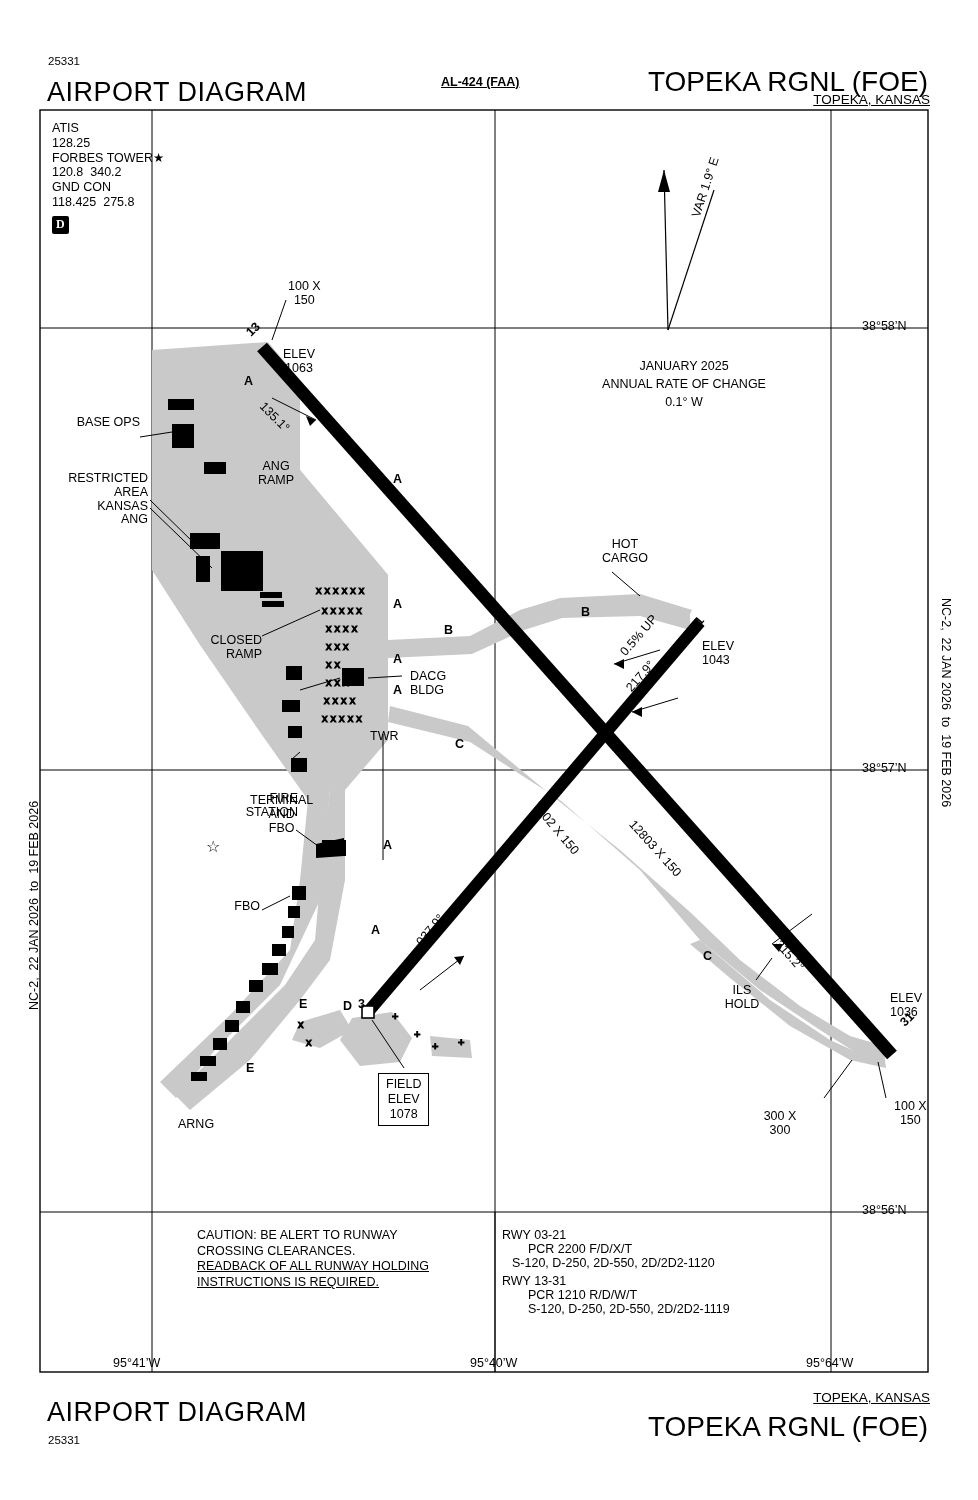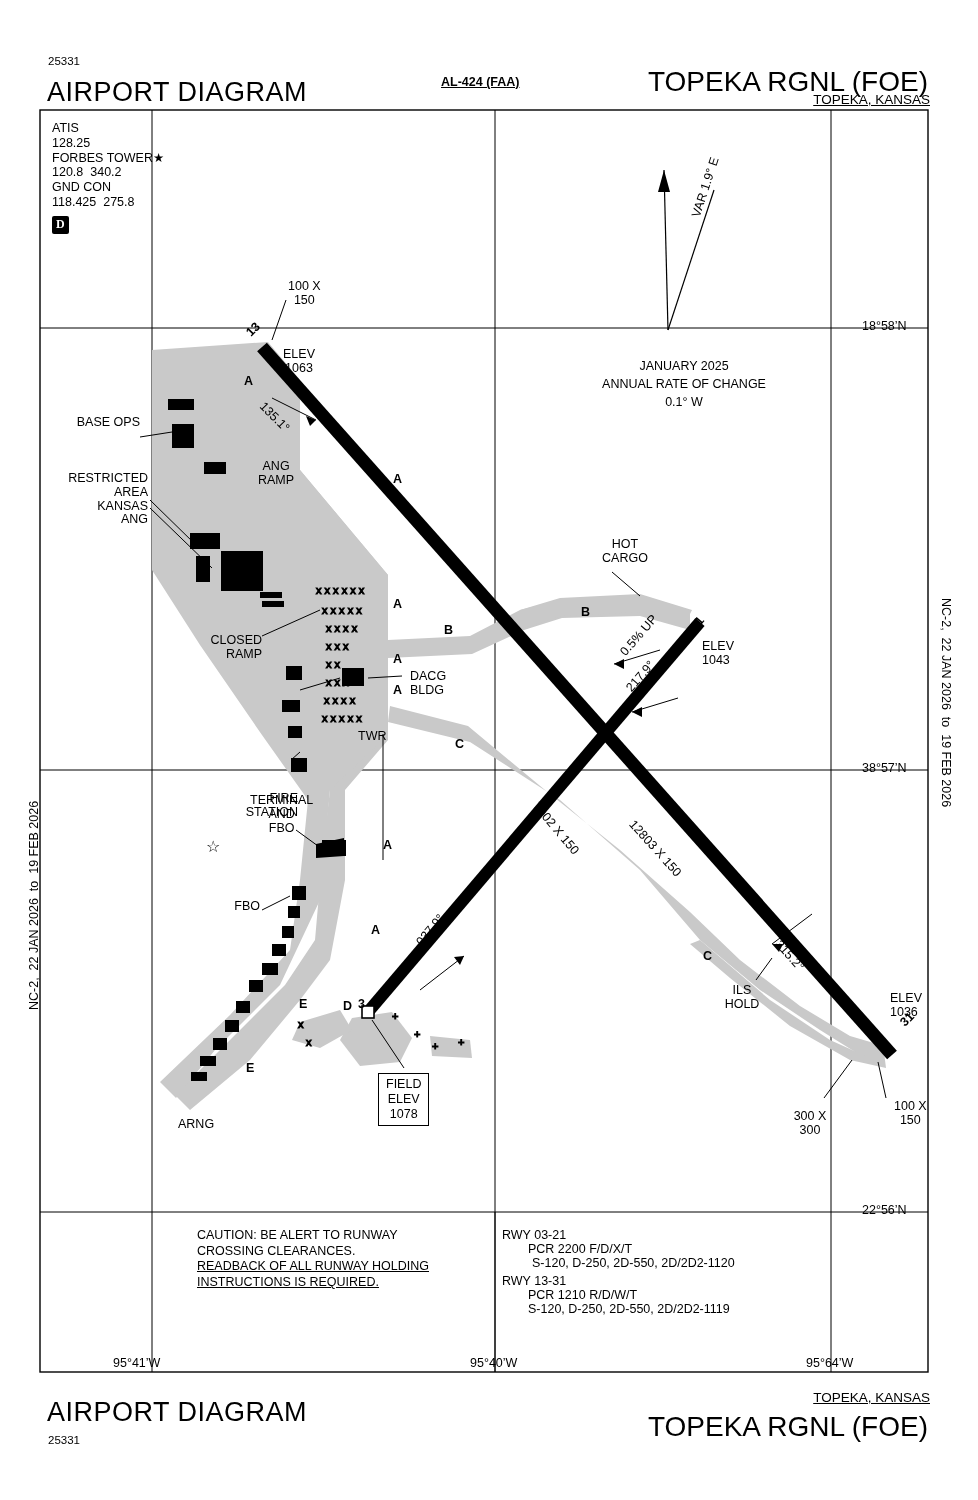--- a/index.html
+++ b/index.html
@@ -184,23 +184,23 @@
     <div class="t small" style="position:relative;left:0;top:4px;">GND CON</div>
     <div class="t small" style="position:relative;left:0;top:5px;">118.425  275.8</div>
     <div style="margin-top:9px;"><span class="dbox">D</span></div>
   </div>
 
   <div class="t small" style="left:690px;top:215px;transform:rotate(-72deg);transform-origin:0 0;">VAR 1.9° E</div>
   <div class="t small ctr" style="left:684px;top:360px;transform:translateX(-50%);">JANUARY 2025</div>
   <div class="t small ctr" style="left:684px;top:378px;transform:translateX(-50%);">ANNUAL RATE OF CHANGE</div>
   <div class="t small ctr" style="left:684px;top:396px;transform:translateX(-50%);">0.1° W</div>
 
-  <div class="t small" style="left:862px;top:320px;">18°58’N</div>
+  <div class="t small" style="left:862px;top:320px;">38°58’N</div>
   <div class="t small" style="left:862px;top:762px;">38°57’N</div>
-  <div class="t small" style="left:862px;top:1204px;">22°56’N</div>
+  <div class="t small" style="left:862px;top:1204px;">38°56’N</div>
   <div class="t small" style="left:113px;top:1357px;">95°41’W</div>
   <div class="t small" style="left:470px;top:1357px;">95°40’W</div>
   <div class="t small" style="left:806px;top:1357px;">95°64’W</div>
 
   <div class="t small rot-left" style="left:28px;top:1010px;">NC-2,  22 JAN 2026  to  19 FEB 2026</div>
   <div class="t small rot-right" style="left:952px;top:598px;">NC-2,  22 JAN 2026  to  19 FEB 2026</div>
 
   <div class="t small ctr" style="left:288px;top:280px;"><span style="white-space: pre-line;">100 X
 150</span></div>
   <div class="t small bold" style="left:244px;top:330px;transform:rotate(-45deg);transform-origin:0 0;">13</div>
@@ -216,41 +216,41 @@
 150</span></div>
 
   <div class="t small bold" style="left:688px;top:625px;transform:rotate(-50deg);transform-origin:0 0;">21</div>
   <div class="t small" style="left:702px;top:640px;"><span style="white-space: pre-line;">ELEV
 1043</span></div>
   <div class="t small" style="left:624px;top:686px;transform:rotate(-49deg);transform-origin:0 0;">217.9°</div>
   <div class="t small" style="left:618px;top:650px;transform:rotate(-49deg);transform-origin:0 0;">0.5% UP</div>
   <div class="t small" style="left:540px;top:800px;transform:rotate(50deg);transform-origin:0 0;">7002 X 150</div>
   <div class="t small" style="left:414px;top:940px;transform:rotate(-50deg);transform-origin:0 0;">037.9°</div>
   <div class="t small bold" style="left:358px;top:998px;">3</div>
-  <div class="t small ctr" style="left:810px;top:1110px;transform:translateX(-50%);"><span style="white-space: pre-line;">300 X
+  <div class="t small ctr" style="left:780px;top:1110px;transform:translateX(-50%);"><span style="white-space: pre-line;">300 X
 300</span></div>
 
   <div class="abs fieldbox" style="left:378px;top:1073px;text-align:center;">
     <div>FIELD</div>
     <div>ELEV</div>
     <div>1078</div>
   </div>
 
   <div class="t small rt" style="left:140px;top:416px;transform:translateX(-100%);">BASE OPS</div>
   <div class="t small rt" style="left: 148px; top: 472px; transform: translateX(-100%); white-space: pre-line;">RESTRICTED
 AREA
 KANSAS
 ANG</div>
   <div class="t small ctr" style="left: 258px; top: 460px; white-space: pre-line;">ANG
 RAMP</div>
   <div class="t small rt" style="left: 262px; top: 634px; transform: translateX(-100%); white-space: pre-line;">CLOSED
 RAMP</div>
   <div class="t small" style="left: 410px; top: 670px; white-space: pre-line;">DACG
 BLDG</div>
-  <div class="t small" style="left:358px;top:730px;">TWR</div>
+  <div class="t small" style="left:370px;top:730px;">TWR</div>
   <div class="t small rt" style="left: 298px; top: 792px; transform: translateX(-100%); white-space: pre-line;">FIRE
 STATION</div>
   <div class="t small ctr" style="left: 250px; top: 794px; white-space: pre-line;">TERMINAL
 AND
 FBO</div>
   <div class="t small rt" style="left:260px;top:900px;transform:translateX(-100%);">FBO</div>
   <div class="t small" style="left:178px;top:1118px;">ARNG</div>
   <div class="t small ctr" style="left: 625px; top: 538px; transform: translateX(-50%); white-space: pre-line;">HOT
 CARGO</div>
   <div class="t small ctr" style="left: 742px; top: 984px; transform: translateX(-50%); white-space: pre-line;">ILS
@@ -274,21 +274,21 @@
   <div class="abs" style="left:197px;top:1228px;width:290px;">
     <div class="small" style="white-space:pre-line;line-height:1.25;">CAUTION:  BE ALERT TO RUNWAY
 CROSSING CLEARANCES.</div>
     <div class="small underline" style="white-space:pre-line;line-height:1.25;">READBACK OF ALL RUNWAY HOLDING
 INSTRUCTIONS IS REQUIRED.</div>
   </div>
 
   <div class="abs" style="left:502px;top:1228px;width:400px;">
     <div class="small">RWY  03-21</div>
     <div class="small" style="margin-left:26px;">PCR 2200 F/D/X/T</div>
-    <div class="small" style="margin-left:30px;">S-120, D-250, 2D-550, 2D/2D2-1120</div>
+    <div class="small" style="margin-left:10px;">S-120, D-250, 2D-550, 2D/2D2-1120</div>
     <div class="small" style="margin-top:4px;">RWY  13-31</div>
     <div class="small" style="margin-left:26px;">PCR 1210 R/D/W/T</div>
     <div class="small" style="margin-left:26px;">S-120, D-250, 2D-550, 2D/2D2-1119</div>
   </div>
 
   <div class="t hdr-title" style="left:47px;top:1398px;">AIRPORT DIAGRAM</div>
   <div class="t num" style="left:48px;top:1434px;">25331</div>
   <div class="t hdr-city" style="left:930px;top:1391px;transform:translateX(-100%);">TOPEKA, KANSAS</div>
   <div class="t hdr-apt" style="left:928px;top:1412px;transform:translateX(-100%);">TOPEKA RGNL (FOE)</div>
 

